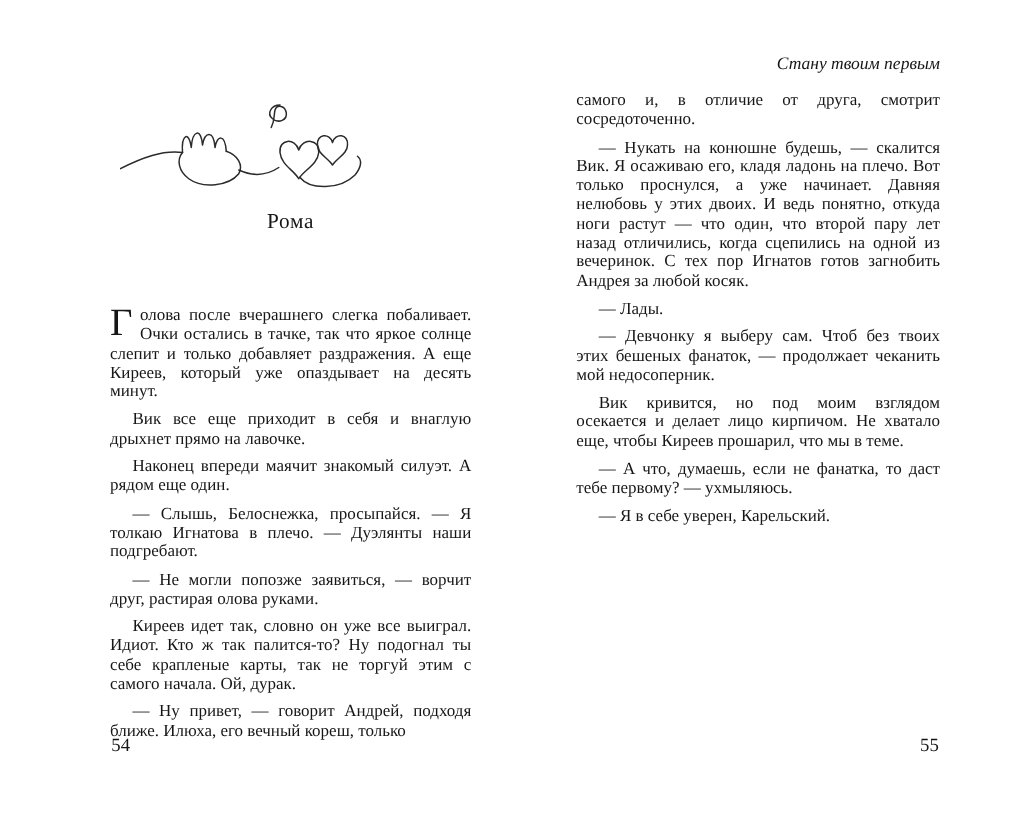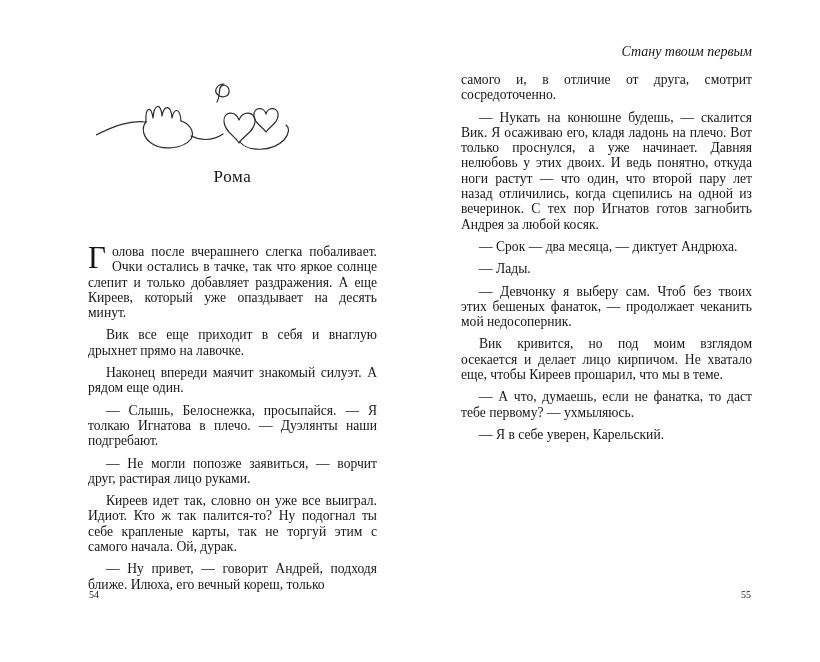--- a/index.html
+++ b/index.html
@@ -60,21 +60,21 @@
     position:absolute;
     top:44px; right:0;
     font-style:italic;
     font-size:14px;
     white-space:nowrap;
   }
 
   .pagenum {
     position:absolute;
     top:589px;
-    font-size:10px;
+    font-size:15px;
   }
   .pagenum-left  { left:1px; }
   .pagenum-right { right:1px; text-align:right; }
 </style>
 </head>
 <body>
 
 <div class="book">
 
   <div class="page page-left">
@@ -100,36 +100,35 @@
       </svg>
     </div>
 
     <h1 class="chapter-title">Рома</h1>
 
     <div class="text-block tb-left">
       <p class="para"><span class="dropcap">Г</span><span>олова после вчерашнего слегка побаливает. Очки остались в тачке, так что яркое солнце слепит и только добавляет раздражения. А еще Киреев, который уже опаздывает на десять минут.</span></p>
       <p class="para indent">Вик все еще приходит в себя и внаглую дрыхнет прямо на лавочке.</p>
       <p class="para indent">Наконец впереди маячит знакомый силуэт. А рядом еще один.</p>
       <p class="para indent">— Слышь, Белоснежка, просыпайся. — Я толкаю Игнатова в плечо. — Дуэлянты наши подгребают.</p>
-      <p class="para indent">— Не могли попозже заявиться, — ворчит друг, растирая лицо руками.</p>
+      <p class="para indent">— Не могли попозже заявиться, — ворчит друг, растирая олова руками.</p>
       <p class="para indent">Киреев идет так, словно он уже все выиграл. Идиот. Кто ж так палится-то? Ну подогнал ты себе крапленые карты, так не торгуй этим с самого начала. Ой, дурак.</p>
       <p class="para indent">— Ну привет, — говорит Андрей, подходя ближе. Илюха, его вечный кореш, только</p>
     </div>
 
     <div class="pagenum pagenum-left">54</div>
   </div>
 
   <div class="page page-right">
 
     <div class="running-header">Стану твоим первым</div>
 
     <div class="text-block tb-right">
       <p class="para">самого и, в отличие от друга, смотрит сосредоточенно.</p>
       <p class="para indent">— Нукать на конюшне будешь, — скалится Вик. Я осаживаю его, кладя ладонь на плечо. Вот только проснулся, а уже начинает. Давняя нелюбовь у этих двоих. И ведь понятно, откуда ноги растут — что один, что второй пару лет назад отличились, когда сцепились на одной из вечеринок. С тех пор Игнатов готов загнобить Андрея за любой косяк.</p>
-      <p class="para indent">— Срок — два месяца, — диктует Андрюха.</p>
       <p class="para indent">— Лады.</p>
       <p class="para indent">— Девчонку я выберу сам. Чтоб без твоих этих бешеных фанаток, — продолжает чеканить мой недосоперник.</p>
       <p class="para indent">Вик кривится, но под моим взглядом осекается и делает лицо кирпичом. Не хватало еще, чтобы Киреев прошарил, что мы в теме.</p>
       <p class="para indent">— А что, думаешь, если не фанатка, то даст тебе первому? — ухмыляюсь.</p>
       <p class="para indent">— Я в себе уверен, Карельский.</p>
     </div>
 
     <div class="pagenum pagenum-right">55</div>
   </div>
 

